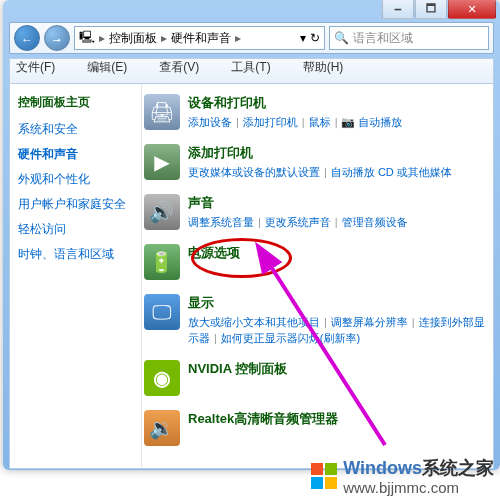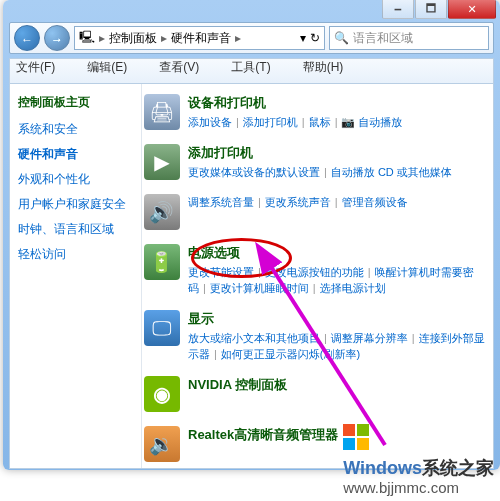--- a/index.html
+++ b/index.html
@@ -155,25 +155,24 @@
     width:500px; height:501px;
     pointer-events:none;
     z-index:60;
   }
   
   .watermark {
     position:absolute;
     right:6px;
     bottom:6px;
     display:flex;
-    align-items:flex-start;
+    align-items:center;
     gap:6px;
     z-index:70;
     font-size:18px;
-    flex-direction:column;
   }
   .watermark .logo {
     display:grid;
     grid-template-columns:12px 12px;
     grid-template-rows:12px 12px;
     gap:2px;
   }
   .watermark .sq { width:12px;height:12px; }
   .watermark .r{background:#f25022;} .watermark .g{background:#7fba00;}
   .watermark .b{background:#00a4ef;} .watermark .y{background:#ffb900;}
@@ -224,22 +223,22 @@
 
   <div class="content">
 
     <div class="sidebar">
       <div class="head">控制面板主页</div>
       <div id="sidebar-items">
           <div class="item">系统和安全</div>
           <div class="item active">硬件和声音</div>
           <div class="item">外观和个性化</div>
           <div class="item">用户帐户和家庭安全</div>
+          <div class="item">轻松访问</div>
           <div class="item">时钟、语言和区域</div>
-          <div class="item">轻松访问</div>
         </div>
     </div>
 
     <div class="main" id="main-panel">
         <div class="cat">
           <div class="icon ic-printer">🖨</div>
           <div class="body">
             <div class="title">设备和打印机</div>
             <div class="links"><span>添加设备</span><span class="sep">|</span><span>添加打印机</span><span class="sep">|</span><span>鼠标</span><span class="sep">|</span><span>📷 自动播放</span></div>
           </div>
@@ -247,28 +246,28 @@
         <div class="cat">
           <div class="icon ic-autoplay">▶</div>
           <div class="body">
             <div class="title">添加打印机</div>
             <div class="links"><span>更改媒体或设备的默认设置</span><span class="sep">|</span><span>自动播放 CD 或其他媒体</span></div>
           </div>
         </div>
         <div class="cat">
           <div class="icon ic-sound">🔊</div>
           <div class="body">
+            <div class="title">声音</div>
             <div class="links"><span>调整系统音量</span><span class="sep">|</span><span>更改系统声音</span><span class="sep">|</span><span>管理音频设备</span></div>
           </div>
         </div>
         <div class="cat">
           <div class="icon ic-power">🔋</div>
           <div class="body">
             <div class="title">电源选项</div>
-            <div class="links"><span>更改节能设置</span><span class="sep">|</span><span>更改电源按钮的功能</span><span class="sep">|</span><span>唤醒计算机时需要密码</span><span class="sep">|</span><span>更改计算机睡眠时间</span><span class="sep">|</span><span>选择电源计划</span></div>
           </div>
         </div>
         <div class="cat">
           <div class="icon ic-display">🖵</div>
           <div class="body">
             <div class="title">显示</div>
             <div class="links"><span>放大或缩小文本和其他项目</span><span class="sep">|</span><span>调整屏幕分辨率</span><span class="sep">|</span><span>连接到外部显示器</span><span class="sep">|</span><span>如何更正显示器闪烁(刷新率)</span></div>
           </div>
         </div>
         <div class="cat">

